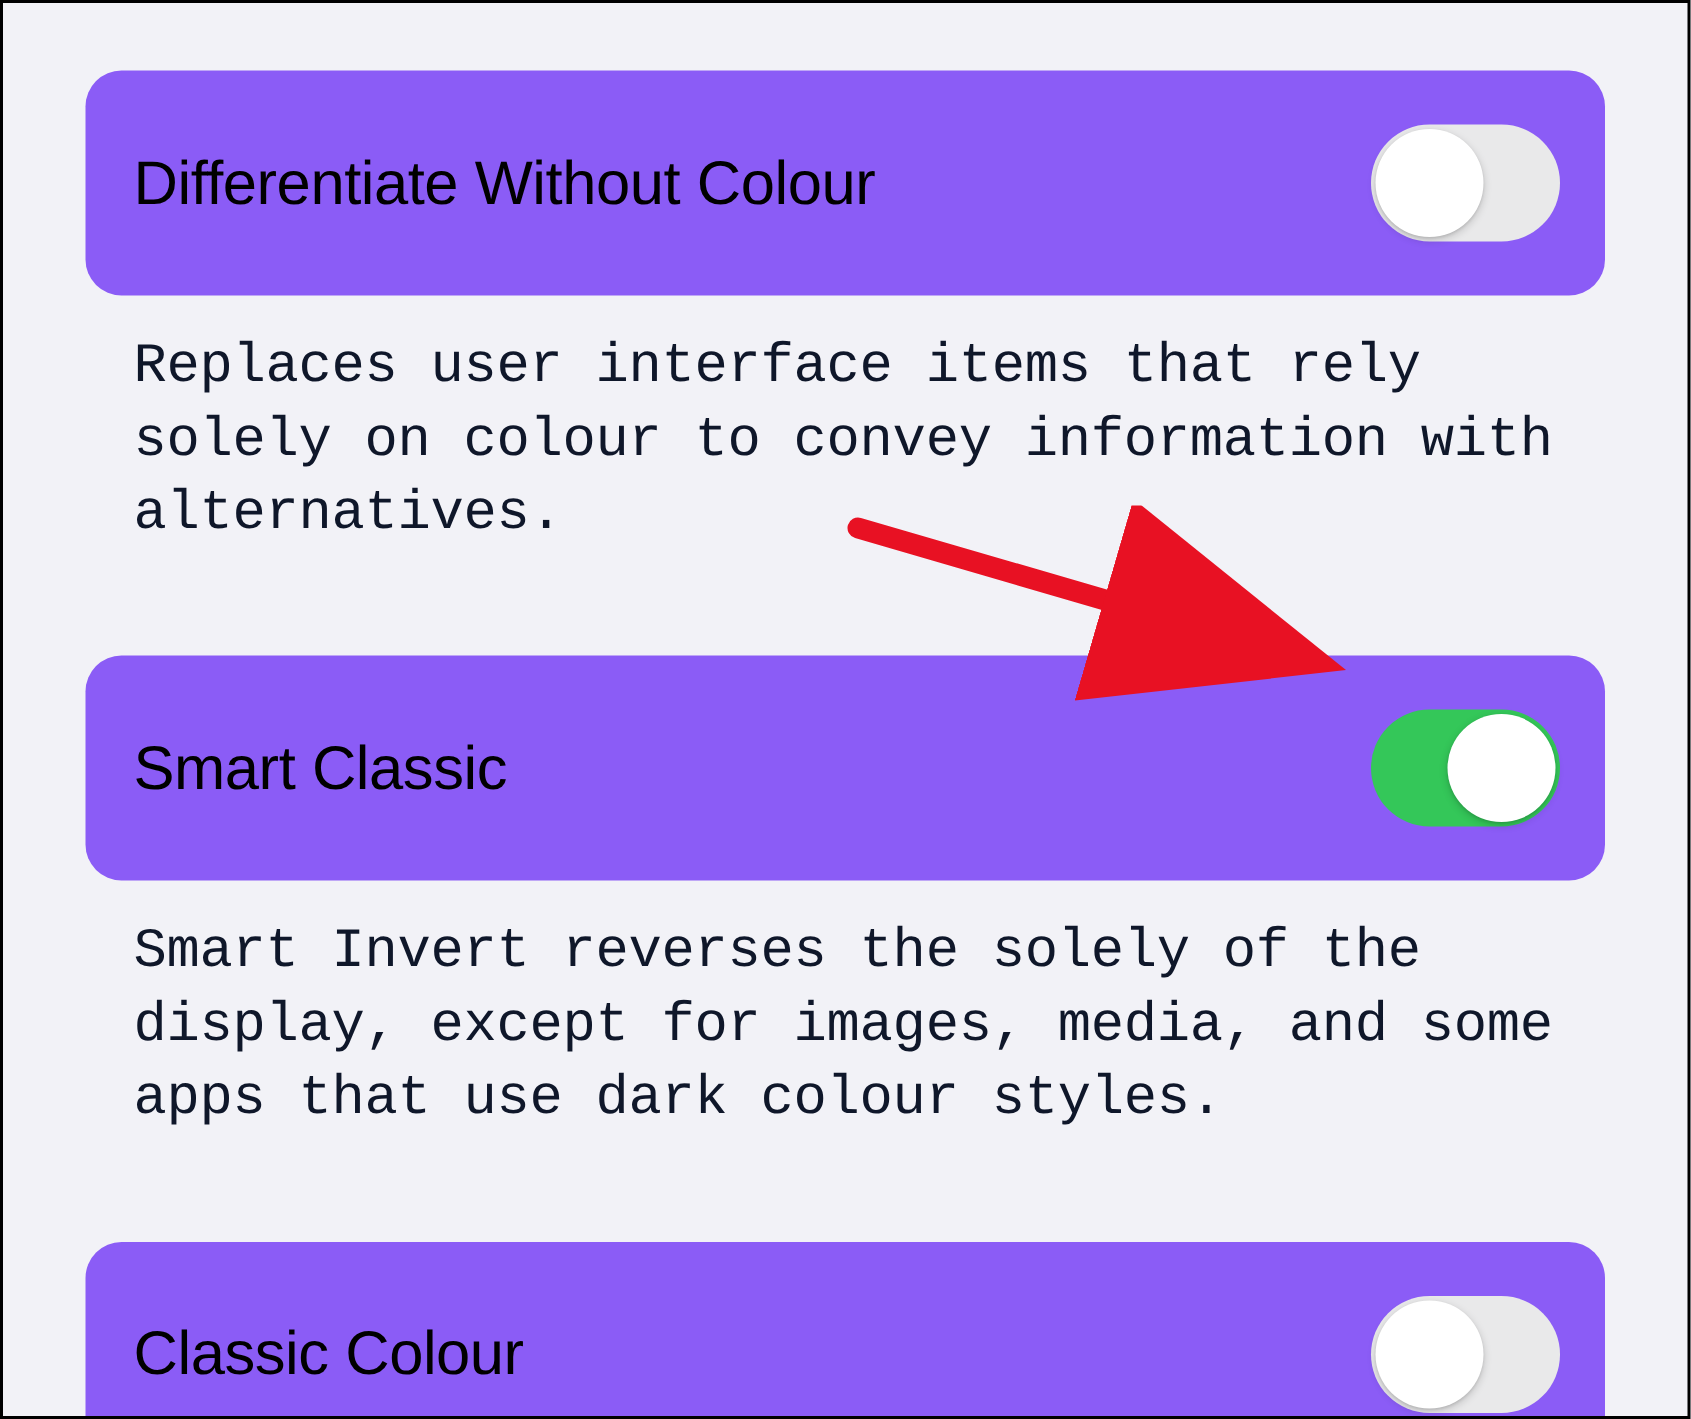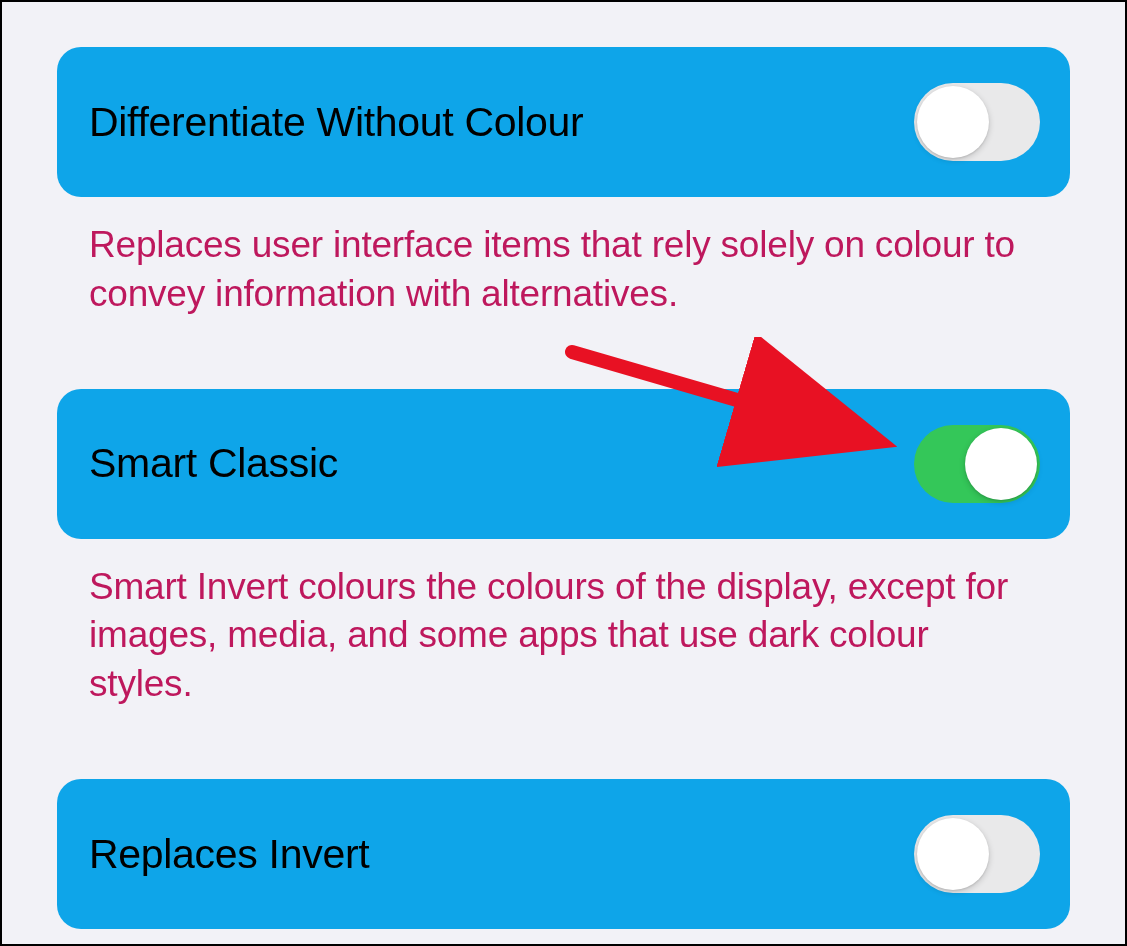--- a/index.html
+++ b/index.html
@@ -16,21 +16,21 @@
       overflow: hidden;
       position: relative;
       border: 2px solid #000;
     }
     
     .container {
       padding: 45px 55px 0 55px;
     }
     
     .setting-row {
-      background: #0ea5e9;
+      background: #8b5cf6;
       border-radius: 24px;
       padding: 36px 30px 36px 32px;
       display: flex;
       align-items: center;
       justify-content: space-between;
     }
     
     .setting-label {
       font-size: 41px;
       font-weight: 400;
@@ -68,24 +68,25 @@
     .toggle-switch.off .toggle-knob {
       left: 3px;
     }
     
     .toggle-switch.on .toggle-knob {
       right: 3px;
     }
     
     .setting-description {
       font-size: 37px;
-      color: #be185d;
+      color: #0f172a;
       padding: 24px 32px 0 32px;
       line-height: 1.32;
       letter-spacing: -0.2px;
+      font-family: Liberation Mono, monospace;
     }
     
     .section-gap {
       height: 70px;
     }
     
     .annotation-arrow {
       position: absolute;
       pointer-events: none;
       z-index: 10;
@@ -105,26 +106,26 @@
   <div class="setting-description">Replaces user interface items that rely solely on colour to convey information with alternatives.</div>
 
   <div class="section-gap"></div>
 
   <div class="setting-row">
     <span class="setting-label">Smart Classic</span>
     <div class="toggle-switch on">
       <div class="toggle-knob"></div>
     </div>
   </div>
-  <div class="setting-description">Smart Invert colours the colours of the display, except for images, media, and some apps that use dark colour styles.</div>
+  <div class="setting-description">Smart Invert reverses the solely of the display, except for images, media, and some apps that use dark colour styles.</div>
 
   <div class="section-gap"></div>
 
   <div class="setting-row">
-    <span class="setting-label">Replaces Invert</span>
+    <span class="setting-label">Classic Colour</span>
     <div class="toggle-switch off">
       <div class="toggle-knob"></div>
     </div>
   </div>
   <div class="setting-description">Classic Invert reverses the colours of the display.</div>
 
 </div>
 
 <svg class="annotation-arrow" style="left: 555px; top: 335px;" width="350" height="140" viewBox="0 0 350 140">
   <defs>

